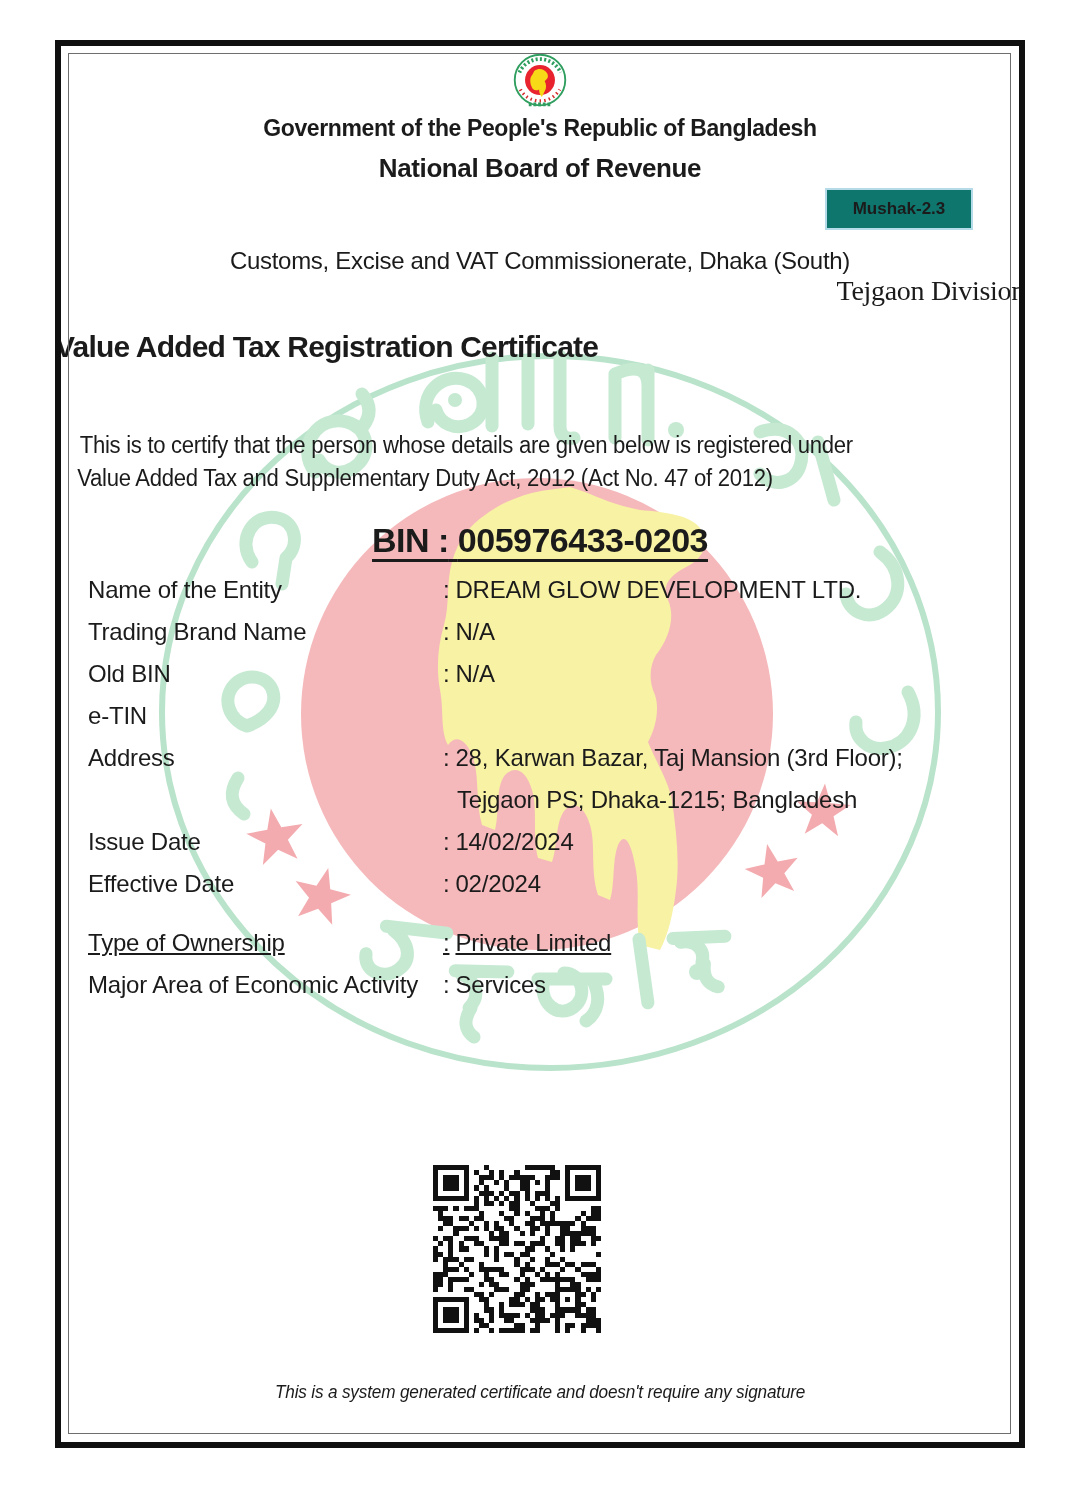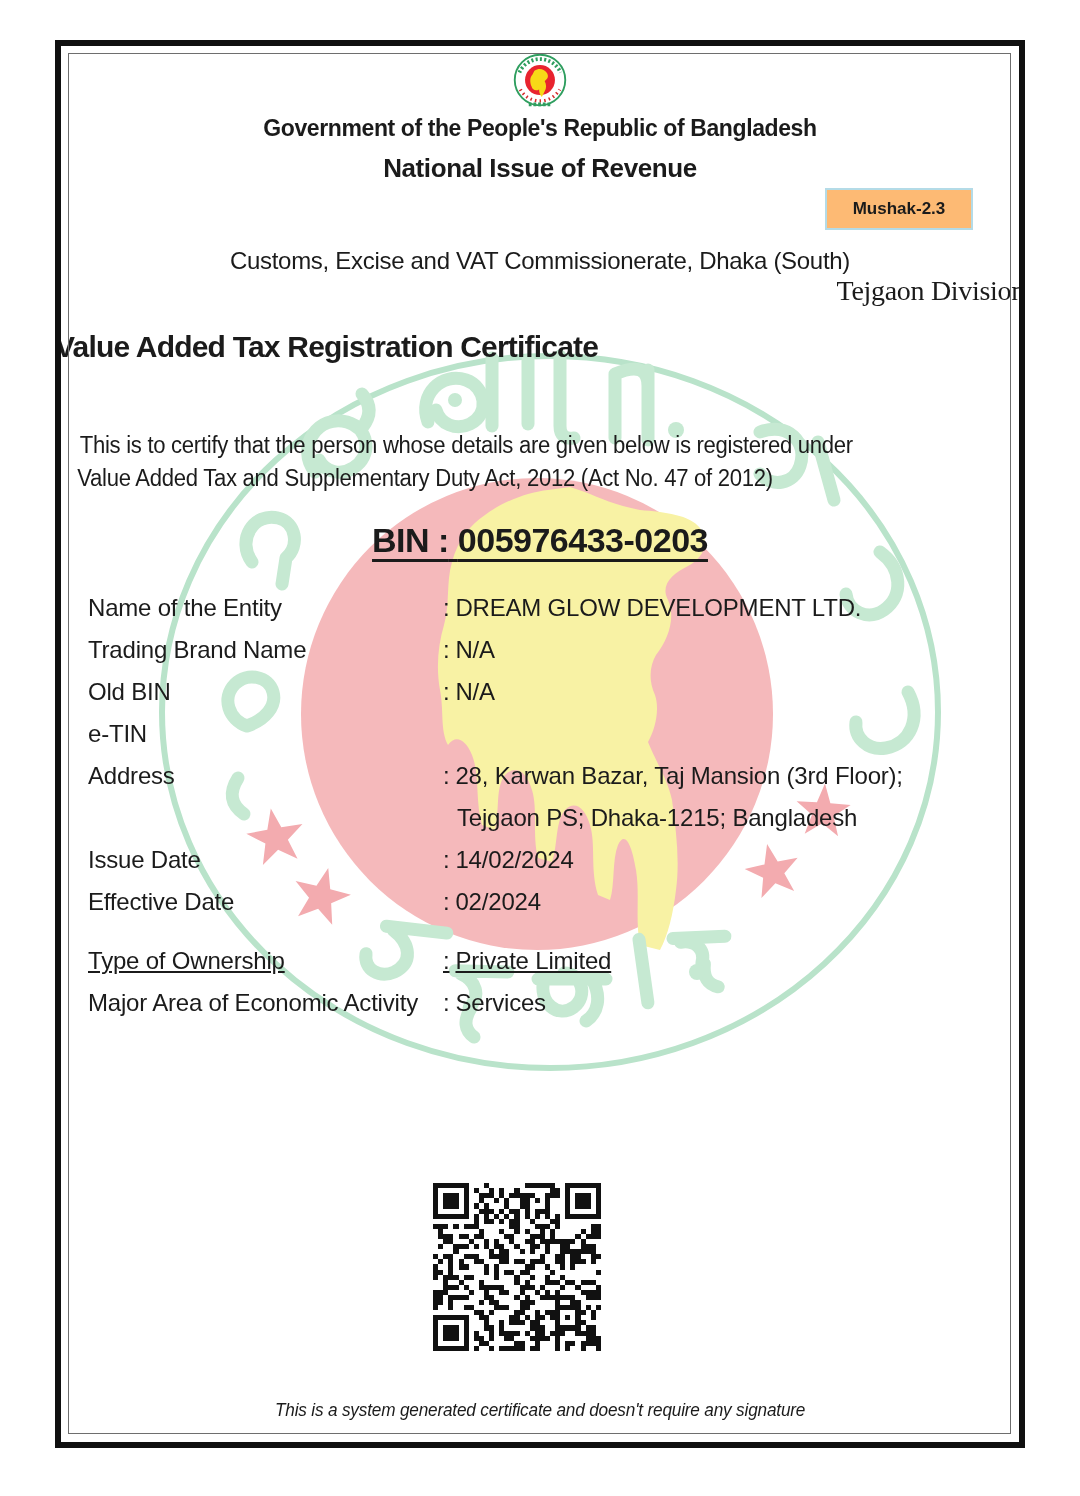--- a/index.html
+++ b/index.html
@@ -14,30 +14,30 @@
 
   
   .watermark{position:absolute;left:0;top:0;width:1080px;height:1496px;z-index:0;pointer-events:none;}
 
   
   .content{position:absolute;left:55px;top:40px;width:970px;height:1408px;z-index:2;}
   .emblem{display:block;margin:12px auto 0;width:70px;height:58px;}
   .t1{margin-top:2px;font-size:23px;line-height:32px;font-weight:bold;text-align:center;letter-spacing:-0.4px;}
   .t2{margin-top:8px;font-size:26px;line-height:32px;font-weight:bold;text-align:center;letter-spacing:-0.4px;}
   .mushak{position:absolute;top:148px;right:52px;width:144px;height:38px;border:2px solid #b4dbe7;
-          display:flex;align-items:center;justify-content:center;font-size:17px;font-weight:bold;background:#fdba74;}
+          display:flex;align-items:center;justify-content:center;font-size:17px;font-weight:bold;background:#0f766e;}
   .office1{margin-top:62px;font-size:24px;line-height:30px;text-align:center;letter-spacing:-0.3px;}
   .office2{font-size:28px;line-height:30px;text-align:right;letter-spacing:-0.3px;font-family:Liberation Serif, serif;}
   .cert-title{margin-top:24px;font-size:30px;line-height:34px;font-weight:bold;text-align:left;letter-spacing:-0.8px;}
   .intro{margin-top:65px;font-size:23.5px;line-height:33px;text-align:left;letter-spacing:-0.3px;text-decoration:underline;}
   .intro .cline{display:inline-block;transform:scaleX(0.94);transform-origin:center;white-space:nowrap;}
   .bin{margin-top:26px;font-size:34px;line-height:38px;font-weight:bold;text-align:center;letter-spacing:-0.5px;}
   .bin .u{text-decoration:underline;text-decoration-thickness:3px;text-underline-offset:7px;}
 
-  .fields{margin-top:28px;padding-left:33px;padding-right:43px;}
+  .fields{margin-top:10px;padding-left:33px;padding-right:43px;}
   .frow{display:flex;align-items:flex-start;font-size:24px;line-height:42px;letter-spacing:-0.2px;}
   .frow.gap{margin-top:17px;text-decoration:underline;}
   .flabel{width:355px;flex:0 0 355px;}
   .fvalue{max-width:552px;padding-left:14px;text-indent:-14px;}
   .fvalue .colon{margin-right:6px;}
 
   .qr-wrap{margin-top:154px;margin-left:373px;width:178px;height:178px;}
   .footer{margin-top:42px;font-size:18.5px;line-height:24px;text-align:center;font-style:italic;letter-spacing:-0.2px;}
   .footer .cline{display:inline-block;transform:scaleX(0.93);transform-origin:center;white-space:nowrap;}
 </style>
@@ -106,21 +106,21 @@
   <svg class="emblem" viewBox="0 0 72 62" xmlns="http://www.w3.org/2000/svg">
     <circle cx="36" cy="30" r="27" fill="#ffffff" stroke="#2f9e5f" stroke-width="2"></circle>
     <path d="M14,22 A24,24 0 0 1 58,22" stroke="#2f9e5f" stroke-width="4" stroke-dasharray="2.2 2.4" fill="none"></path>
     <circle cx="36" cy="30" r="16" fill="#e8232e"></circle>
     <path d="M30,20 c5,-3 10,-2 13,2 c3,4 1,7 -2,9 c2,4 2,8 0,11 l-3,6 c-2,-2 -3,-5 -3,-8 c-3,2 -7,1 -8,-3 c-2,-5 -2,-10 1,-13 z" fill="#f7d917"></path>
     <path d="M15,40 A24,24 0 0 0 57,40" stroke="#d42b2b" stroke-width="3.5" stroke-dasharray="1.6 3.4" fill="none"></path>
     <path d="M24,56 h24" stroke="#2f9e5f" stroke-width="4" stroke-dasharray="3 2"></path>
   </svg>
 
   <div class="t1">Government of the People's Republic of Bangladesh</div>
-  <div class="t2">National Issue of Revenue</div>
+  <div class="t2">National Board of Revenue</div>
 
   <div class="mushak">
     <span>Mushak-2.3</span>
   </div>
 
   <div class="office1">Customs, Excise and VAT Commissionerate, Dhaka (South)</div>
   <div class="office2">Tejgaon Division</div>
 
   <div class="cert-title">Value Added Tax Registration Certificate</div>
 

